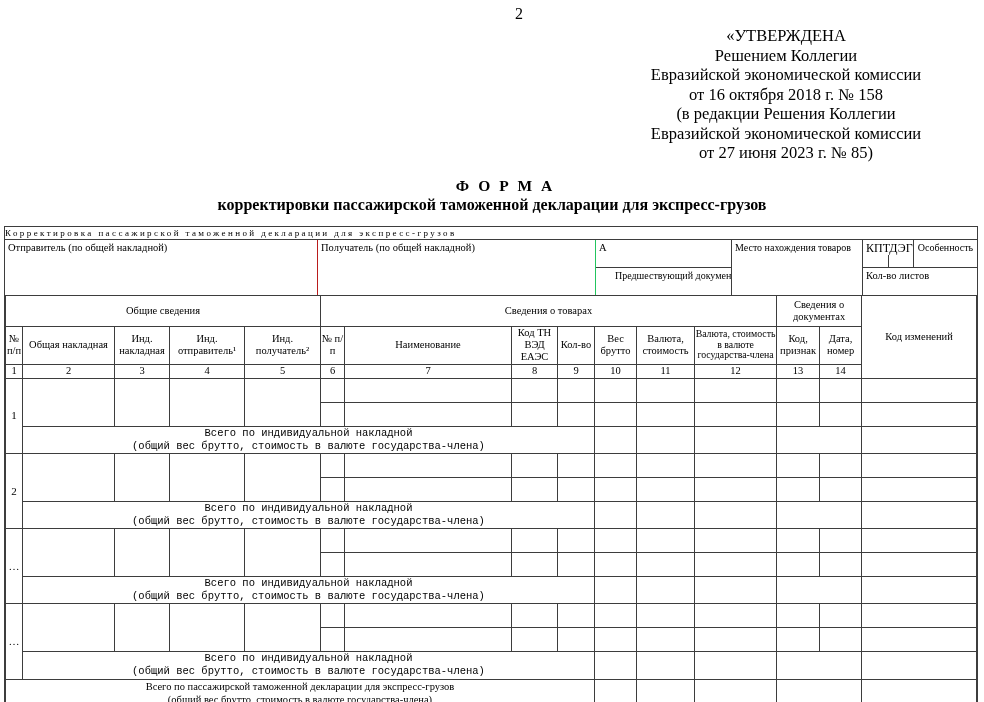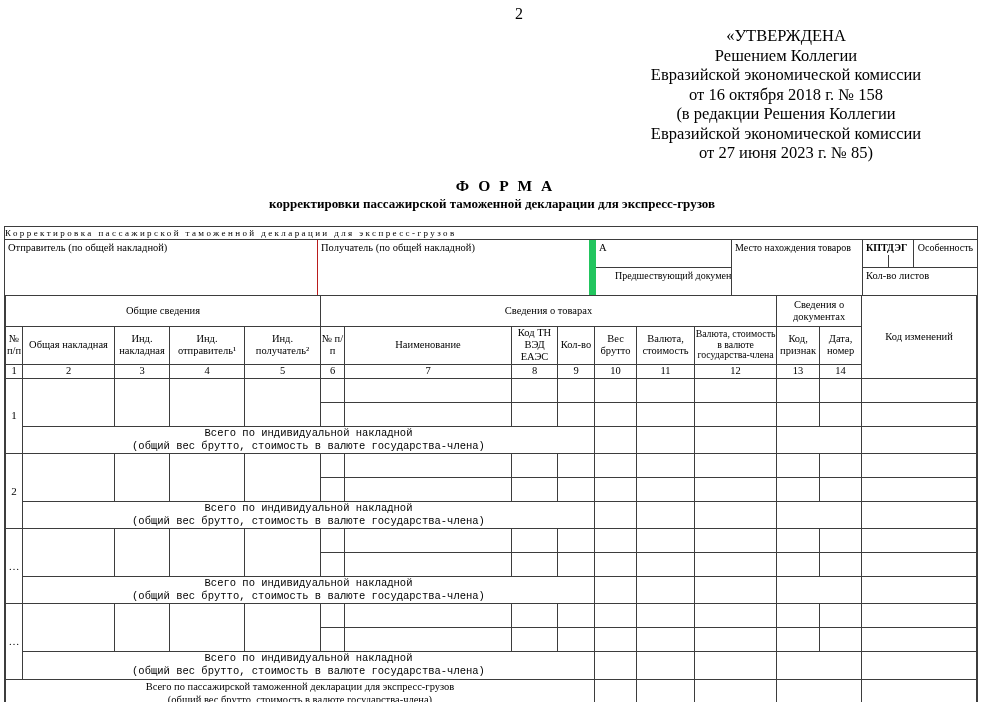--- a/index.html
+++ b/index.html
@@ -17,21 +17,21 @@
   .approval {
     position:absolute; top:26px; left:606px; width:360px;
     text-align:center; font-size:16.5px; line-height:19.5px;
   }
   .kicker {
     position:absolute; top:177px; left:12px; width:100%; text-align:center;
     font-weight:bold; font-size:15.5px; letter-spacing:9px; text-indent:9px;
   }
   .doc-title {
     position:absolute; top:196px; left:0; width:100%; text-align:center;
-    font-weight:bold; font-size:13px;
+    font-weight:bold; font-size:16px;
   }
 
   
   .formwrap {
     position:absolute; top:226px; left:4px; width:974px;
     border:1px solid #3d3d3d; box-sizing:border-box; background:#fff;
   }
   .caption {
     height:12px; line-height:12px; text-align:left;
     font-size:9px; letter-spacing:2.4px; border-bottom:1px solid #3d3d3d;
@@ -41,26 +41,26 @@
   
   .topgrid {
     display:grid;
     grid-template-columns:313px 278px 136px 131px 51px auto;
     grid-template-rows:28px 27px;
     border-bottom:1px solid #3d3d3d;
     font-size:10.5px; line-height:1.15;
   }
   .tg { box-sizing:border-box; padding:2px 3px; overflow:hidden; }
   .tg-sender   { grid-column:1; grid-row:1/3; border-right:1px solid #b91c1c; }
-  .tg-receiver { grid-column:2; grid-row:1/3; border-right:7px solid #22c55e; }
+  .tg-receiver { grid-column:2; grid-row:1/3; border-right:1px solid #22c55e; }
   .tg-a        { grid-column:3; grid-row:1;  border-right:1px solid #3d3d3d; border-bottom:1px solid #3d3d3d; }
   .tg-preceding{ grid-column:3; grid-row:2;  border-right:1px solid #3d3d3d; font-size:10px; white-space:nowrap;margin-left:16px; }
   .tg-location { grid-column:4; grid-row:1/3; border-right:1px solid #3d3d3d; font-size:10px; white-space:nowrap; }
   .tg-kptdeg   { grid-column:5; grid-row:1;  border-right:1px solid #3d3d3d; border-bottom:1px solid #3d3d3d;
-                 position:relative; font-size:10px;font-weight:bold; }
+                 position:relative; font-size:12px; }
   .tg-feature  { grid-column:6; grid-row:1;  border-bottom:1px solid #3d3d3d; text-align:center; font-size:10px; }
   .tg-sheets   { grid-column:5/7; grid-row:2; }
   .kptdeg-mark { position:absolute; left:50%; bottom:0; width:1px; height:12px; background:#3d3d3d; }
 
   
   table.grid {
     width:100%; border-collapse:collapse; table-layout:fixed;
     font-size:10.5px; line-height:1.15;
   }
   table.grid td, table.grid th {

